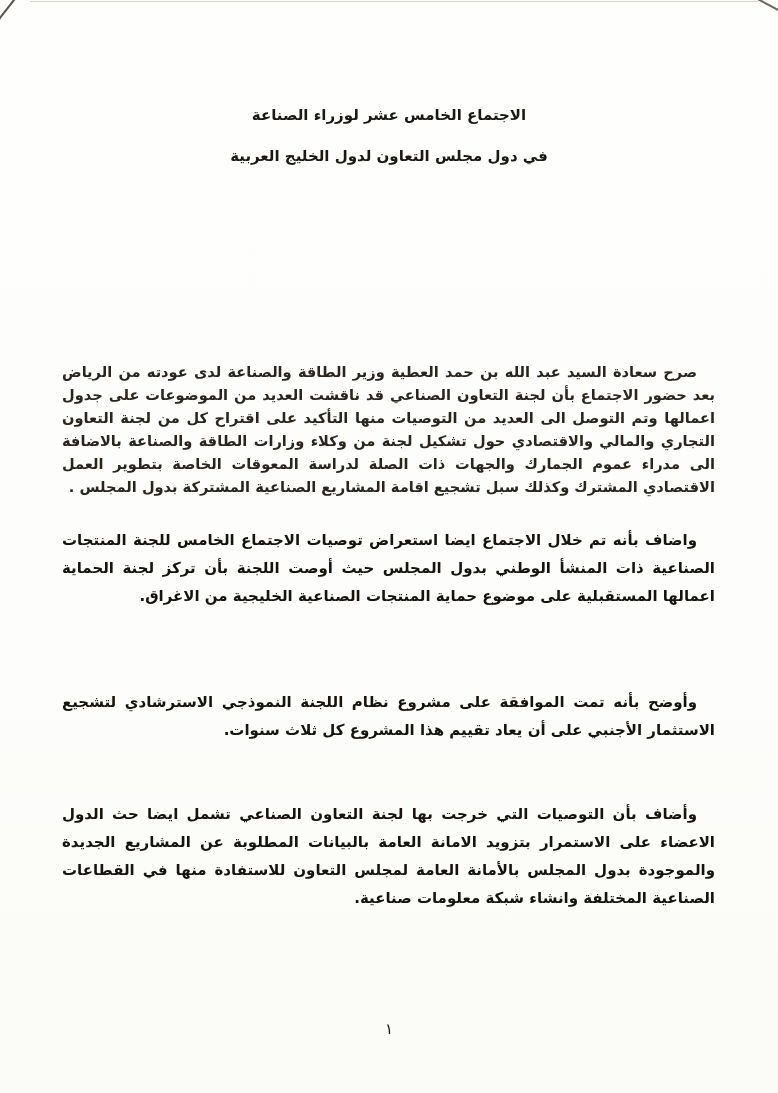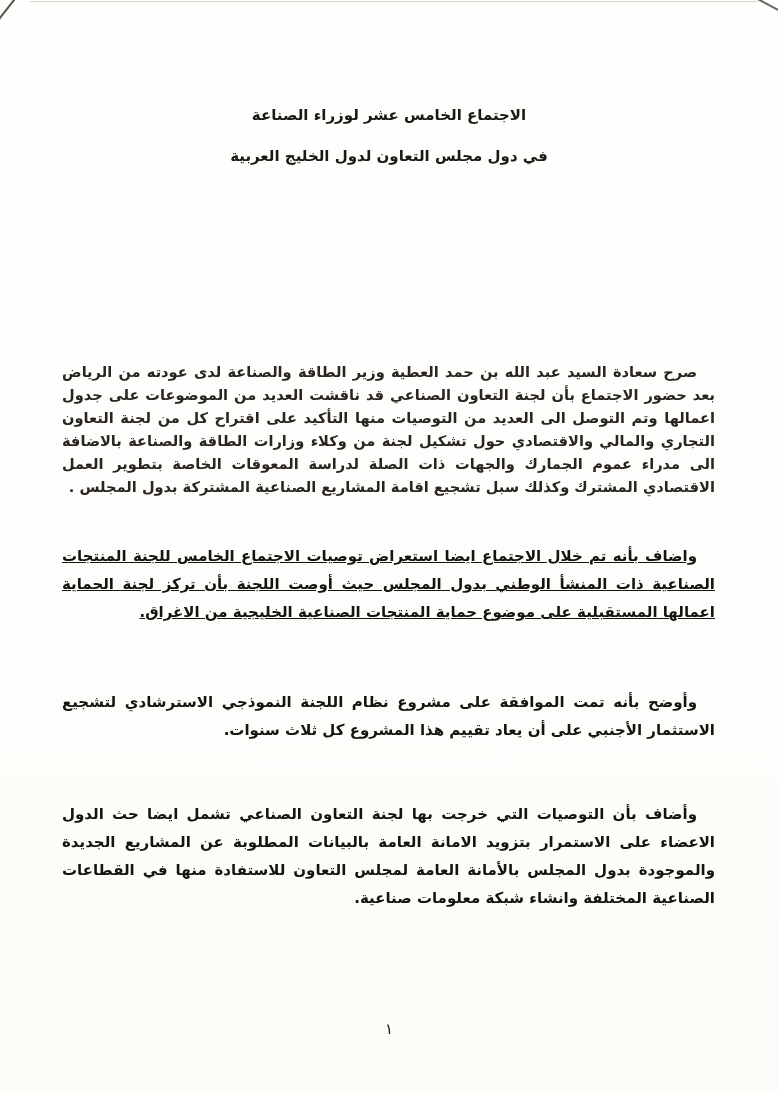--- a/index.html
+++ b/index.html
@@ -76,21 +76,21 @@
     font-weight: bold;
     color: #2a251e;
     margin-top: 38px;
   }
   .para-bold {
     font-size: 15px;
     line-height: 28px;
     font-weight: bold;
     color: #17130e;
   }
-  .para-2 { top: 542px; text-decoration: underline; }
+  .para-2 { top: 526px; }
   .para-3 { top: 688px; }
   .para-4 { top: 800px; }
 
   .page-number {
     position: absolute;
     top: 1020px;
     left: 0;
     right: 0;
     text-align: center;
     font-size: 15px;

